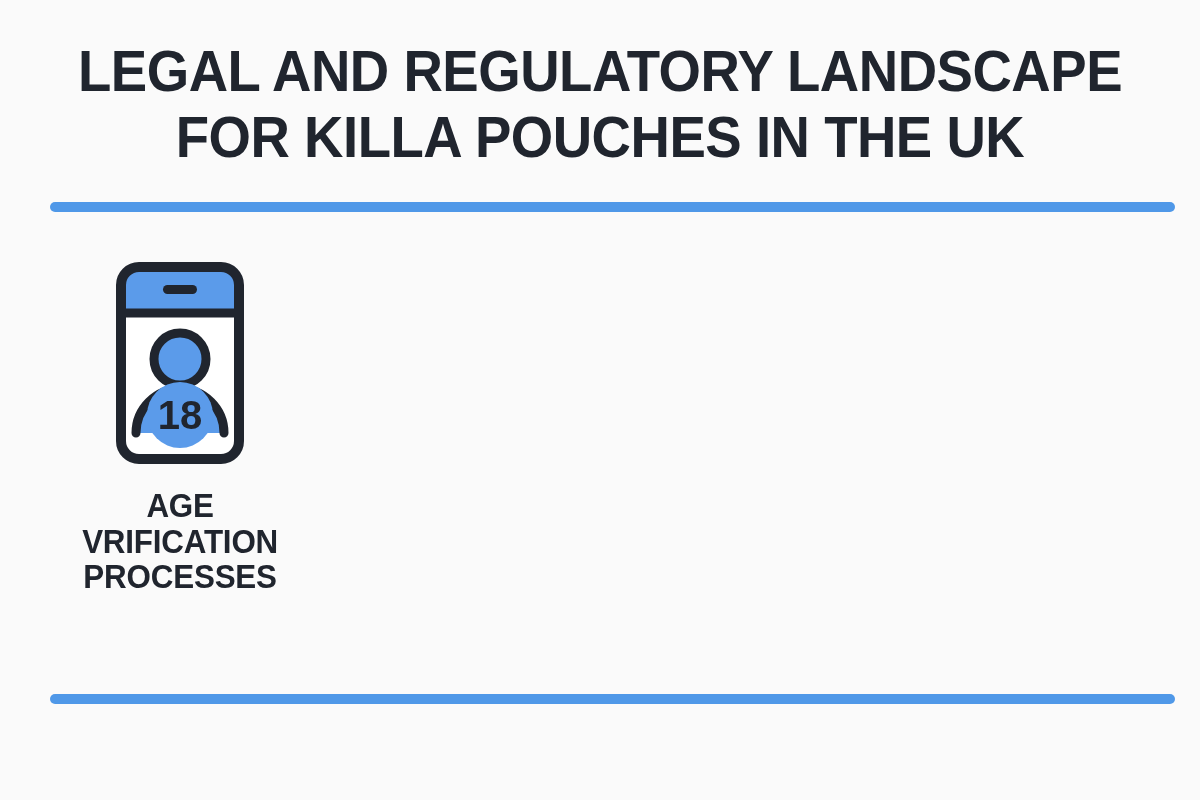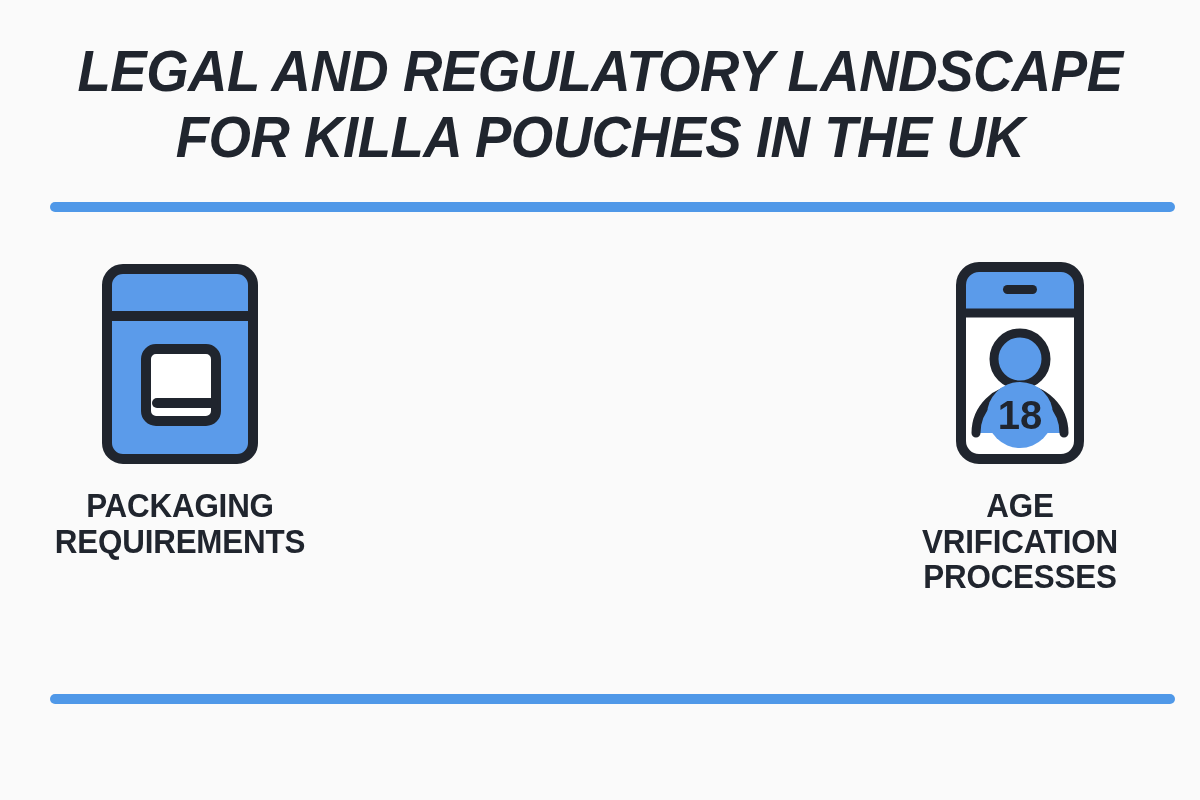--- a/index.html
+++ b/index.html
@@ -25,21 +25,20 @@
     display: flex;
     flex-direction: column;
     align-items: center;
   }
 
   
   .title-block {
     width: 1140px;
     margin-top: 38px;
     text-align: center;
-    font-style: italic;
   }
   .title-line {
     display: block;
     color: #20252e;
     font-family: "Liberation Sans Narrow", "Liberation Sans", "DejaVu Sans", sans-serif;
     font-weight: bold;
     font-size: 58px;
     line-height: 1.14;
     letter-spacing: -0.5px;
     text-transform: uppercase;
@@ -67,20 +66,21 @@
     width: 1120px;
     display: flex;
     flex-direction: row;
     align-items: flex-start;
     justify-content: space-between;
   }
   .col {
     width: 280px;
     display: flex;
     flex-direction: column;
+    align-items: center;
   }
   .icon-wrap {
     height: 222px;
     display: flex;
     align-items: center;
     justify-content: center;
   }
   .icon-wrap svg { display: block; }
 
   .col-label {
@@ -106,36 +106,20 @@
     <span class="title-line">LEGAL AND REGULATORY LANDSCAPE</span>
     <span class="title-line">FOR KILLA POUCHES IN THE UK</span>
   </div>
 
   <div class="divider divider-top"></div>
   <div class="divider divider-bottom"></div>
 
   <div class="columns">
 
 
-    <div class="col">
-      <div class="icon-wrap">
-        <svg width="170" height="212" viewBox="0 0 170 212" aria-hidden="true">
-
-          <rect x="12" y="12" width="146" height="190" rx="16" fill="#5b9bea" stroke="#20252e" stroke-width="10" stroke-linejoin="round"></rect>
-
-          <line x1="12" y1="59" x2="158" y2="59" stroke="#20252e" stroke-width="10" stroke-linecap="butt"></line>
-
-          <rect x="51" y="92" width="70" height="72" rx="10" fill="#ffffff" stroke="#20252e" stroke-width="10" stroke-linejoin="round"></rect>
-
-          <line x1="62" y1="146" x2="118" y2="146" stroke="#20252e" stroke-width="10" stroke-linecap="round"></line>
-        </svg>
-      </div>
-      <div class="col-label">PACKAGING
-REQUIREMENTS</div>
-    </div>
 
     <div class="col">
       <div class="icon-wrap">
         <svg width="148" height="212" viewBox="0 0 148 212" aria-hidden="true">
           <defs>
             <clipPath id="phoneClip">
               <rect x="15" y="10" width="118" height="192" rx="18"></rect>
             </clipPath>
           </defs>
 

